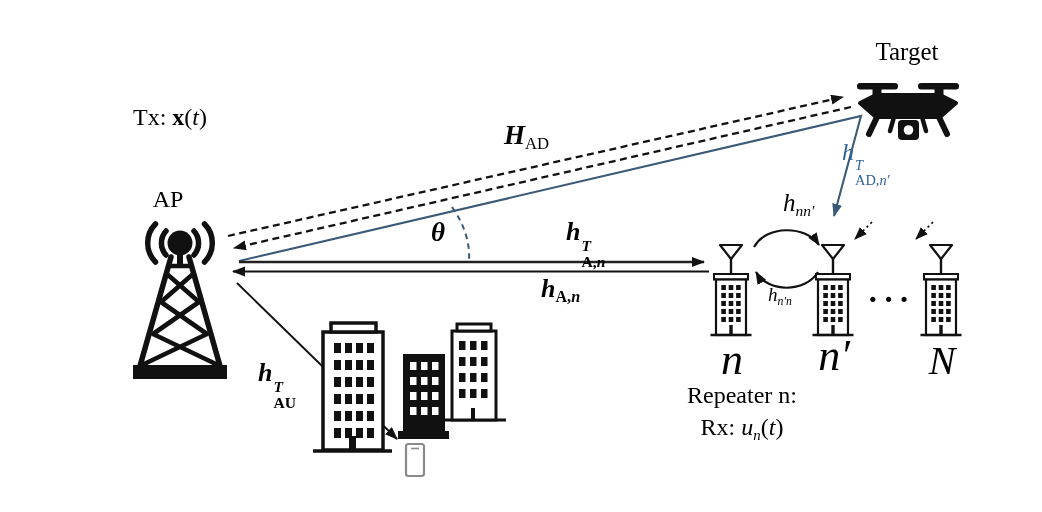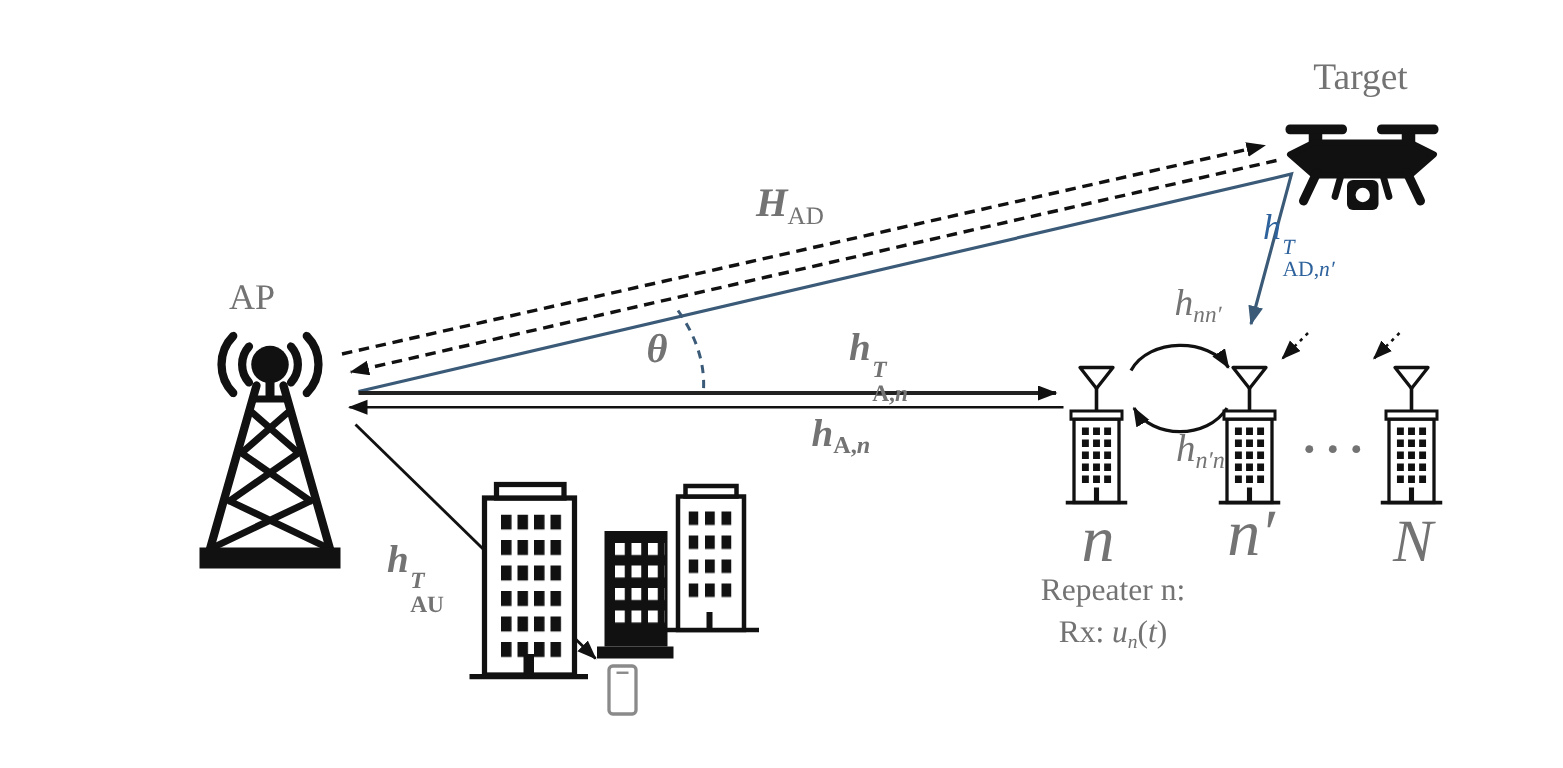--- a/index.html
+++ b/index.html
@@ -1,19 +1,19 @@
 <!DOCTYPE html>
 <html><head>
 <meta charset="utf-8">
 <style>
   html,body{margin:0;padding:0;background:#fff;}
   .canvas{position:relative;width:1042px;height:512px;background:#ffffff;overflow:hidden;
           font-family:"Liberation Serif","DejaVu Serif",serif;color:#111;}
   svg{position:absolute;left:0;top:0;}
-  .lbl{position:absolute;white-space:nowrap;color:#737373;}
+  .lbl{position:absolute;white-space:nowrap;color:#000000;}
   .ctr{text-align:center;}
   .rm{font-style:normal;}
   .it{font-style:italic;}
   .bf{font-weight:700;font-style:normal;}
   .bi{font-weight:700;font-style:italic;}
   .msub{font-size:0.62em;vertical-align:-0.32em;}
   .stk{display:inline-flex;flex-direction:column;align-items:flex-start;
        font-size:0.60em;line-height:1.02;vertical-align:-0.70em;margin-left:1px;}
   .blue{color:#2d629c;}
   .note{line-height:1.33;}
@@ -155,20 +155,21 @@
     <rect x="872.5" y="89" width="9" height="8" fill="#111"></rect>
     <rect x="934.5" y="89" width="9" height="8" fill="#111"></rect>
     <path d="M860,103 L876,95 L940,95 L956,103 L940,117 L876,117 Z" fill="#111" stroke="#111" stroke-width="4" stroke-linejoin="round"></path>
     <path d="M878,115 L869,134 M938,115 L947,134" stroke="#111" stroke-width="6" stroke-linecap="round" fill="none"></path>
     <path d="M894,117 L890,131 M922,117 L926,131" stroke="#111" stroke-width="4.5" stroke-linecap="round" fill="none"></path>
     <rect x="898" y="120" width="21" height="20" rx="4" fill="#111"></rect>
     <circle cx="908.5" cy="130" r="4.8" fill="#fff"></circle>
   </g>
 </svg>
 
+<div class="lbl ctr" style="left:110px;top:104px;width:120px;font-size:24px;"><span class="rm">Tx: </span><span class="bf">x</span><span class="rm">(</span><span class="it">t</span><span class="rm">)</span></div>
 
 
 <div class="lbl ctr" style="left:138px;top:186px;width:60px;font-size:24px;">AP</div>
 
 <div class="lbl ctr" style="left:857px;top:38px;width:100px;font-size:25px;">Target</div>
 
 <div class="lbl" style="left:504px;top:120px;font-size:27px;"><span class="bi">H</span><span class="msub rm">AD</span></div>
 
 <div class="lbl bi" style="left:431px;top:217px;font-size:27px;">θ</div>
 
@@ -184,25 +185,25 @@
         <span class="rm">AU</span>
       </span></div>
 
 <div class="lbl blue" style="left:842px;top:139px;font-size:24px;"><span class="it">h</span><span class="stk">
         <span class="it">T</span>
         <span><span class="rm">AD,</span><span class="it">n′</span></span>
       </span></div>
 
 <div class="lbl" style="left:783px;top:189px;font-size:25px;"><span class="it">h</span><span class="msub it">nn′</span></div>
 
-<div class="lbl" style="left:784px;top:284px;font-size:26px;"><span class="it">h</span><span class="msub it">n′n</span></div>
+<div class="lbl" style="left:768px;top:284px;font-size:19px;"><span class="it">h</span><span class="msub it">n′n</span></div>
 
 <div class="lbl ctr it" style="left:702px;top:334px;width:60px;font-size:44px;">n</div>
 <div class="lbl ctr it" style="left:803px;top:330px;width:62px;font-size:44px;">n′</div>
 <div class="lbl ctr it" style="left:911px;top:337px;width:62px;font-size:40px;">N</div>
 <div class="lbl ctr" style="left:860px;top:281px;width:62px;font-size:32px;font-weight:700;letter-spacing:5px;">···</div>
 
-<div class="lbl ctr note" style="left:597px;top:380px;width:290px;font-size:21px;">
+<div class="lbl ctr note" style="left:597px;top:380px;width:290px;font-size:24px;">
   <div>Repeater n:</div>
   <div><span class="rm">Rx: </span><span class="it">u</span><span class="msub it">n</span><span class="rm">(</span><span class="it">t</span><span class="rm">)</span></div>
 </div>
 
 </div>
 
 </body></html>

